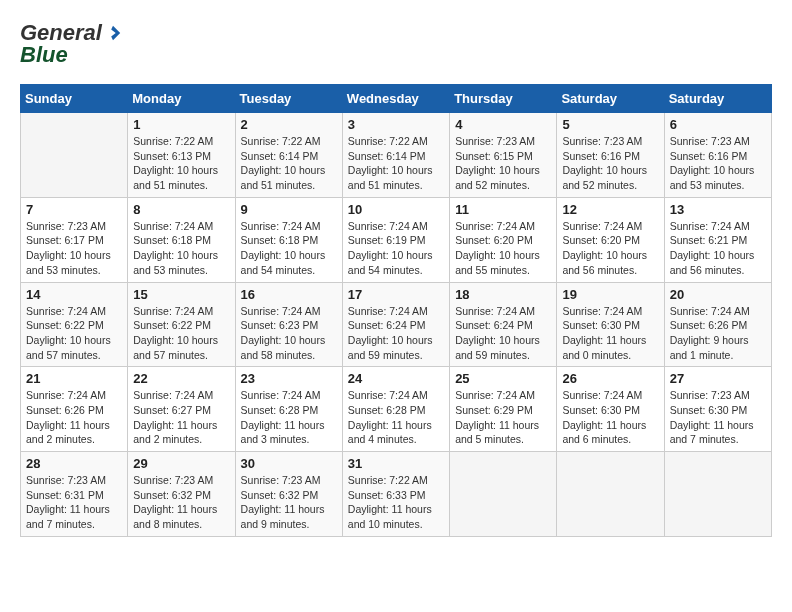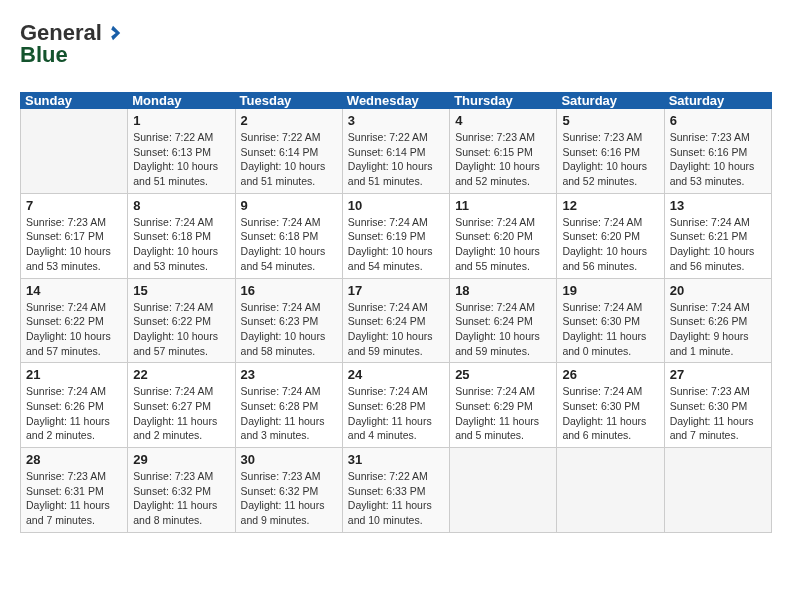--- a/index.html
+++ b/index.html
@@ -7,21 +7,22 @@
       font-family: Arial, sans-serif;
       background: #fff;
       width: 792px;
       min-height: 612px;
       padding: 20px;
     }
     .header {
       display: flex;
       justify-content: space-between;
       align-items: flex-start;
-      margin-bottom: 24px;
+      margin-bottom: 16px;
+      font-style: italic;
     }
     .logo {
       display: flex;
       flex-direction: column;
       align-items: flex-start;
     }
     .logo-text {
       display: flex;
       align-items: center;
       font-size: 22px;
@@ -47,21 +48,21 @@
       color: #555;
     }
     .calendar {
       width: 100%;
       border-collapse: collapse;
       font-size: 11px;
     }
     .calendar th {
       background: #1a5fa8;
       color: #fff;
-      padding: 0 4px;
+      padding: 6px 4px;
       text-align: left;
       font-size: 13px;
       font-weight: bold;
       border: 1px solid #1a5fa8;
     }
     .calendar td {
       border: 1px solid #ccc;
       vertical-align: top;
       padding: 4px 5px;
       width: calc(100% / 7);

